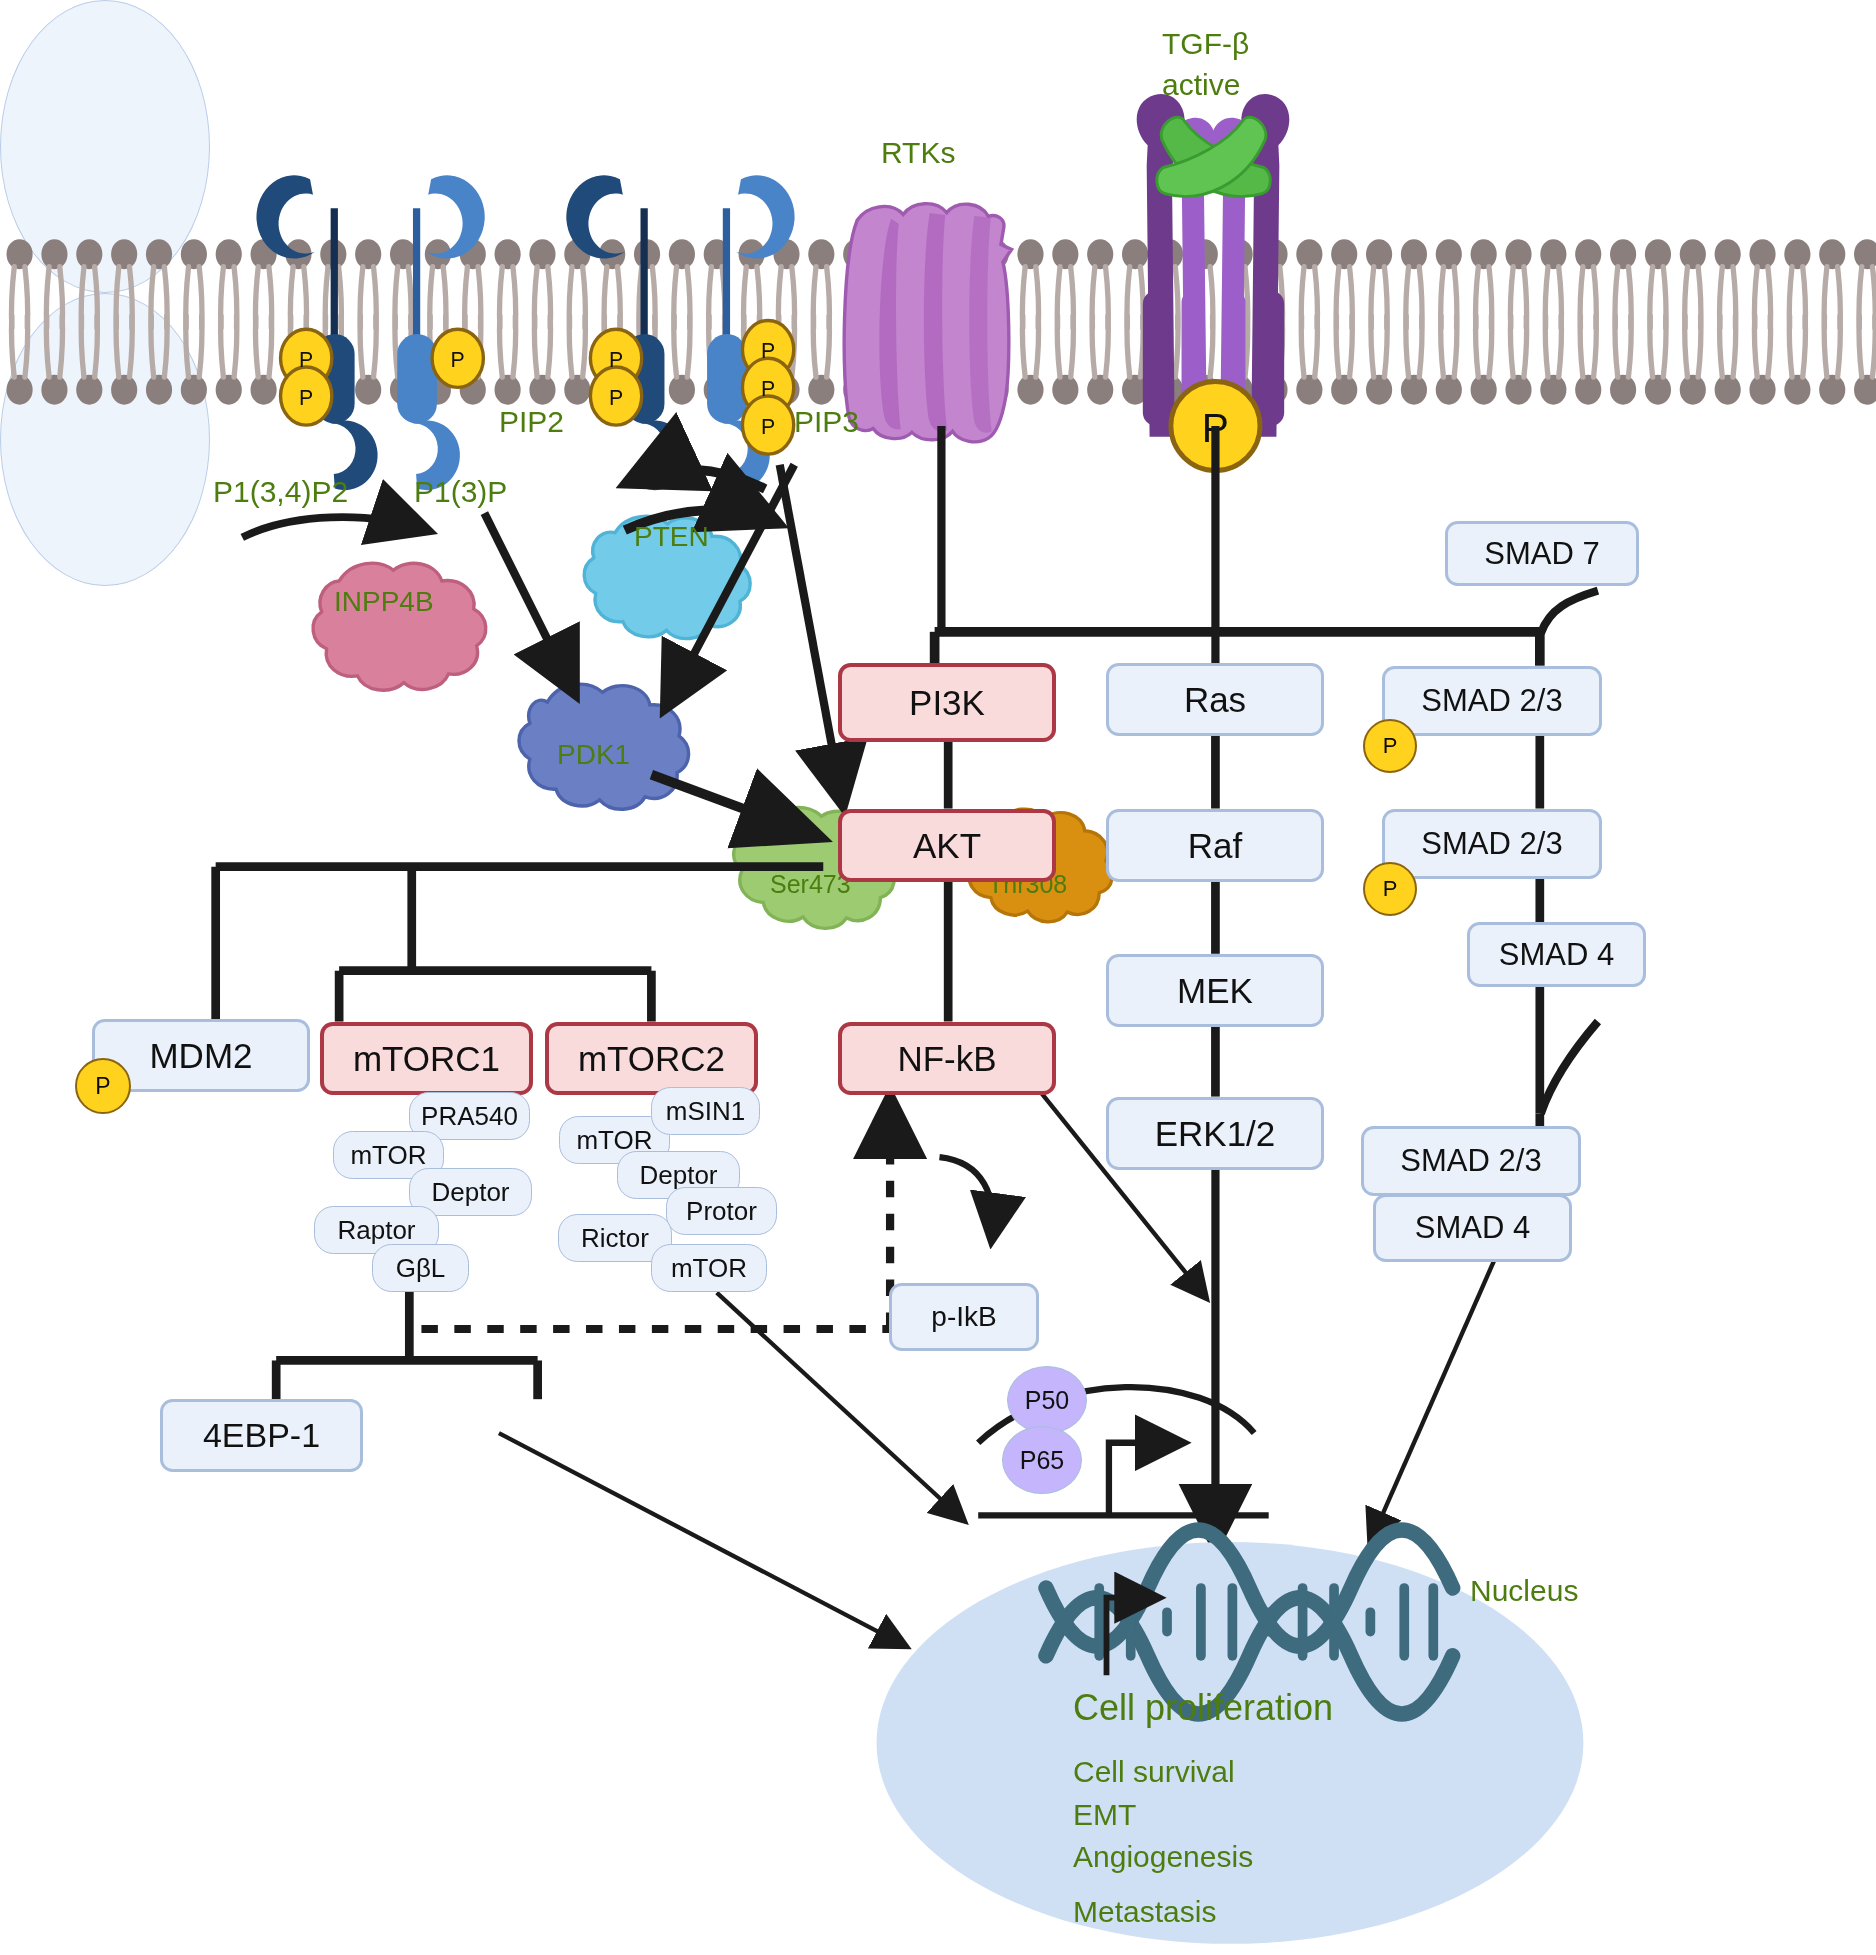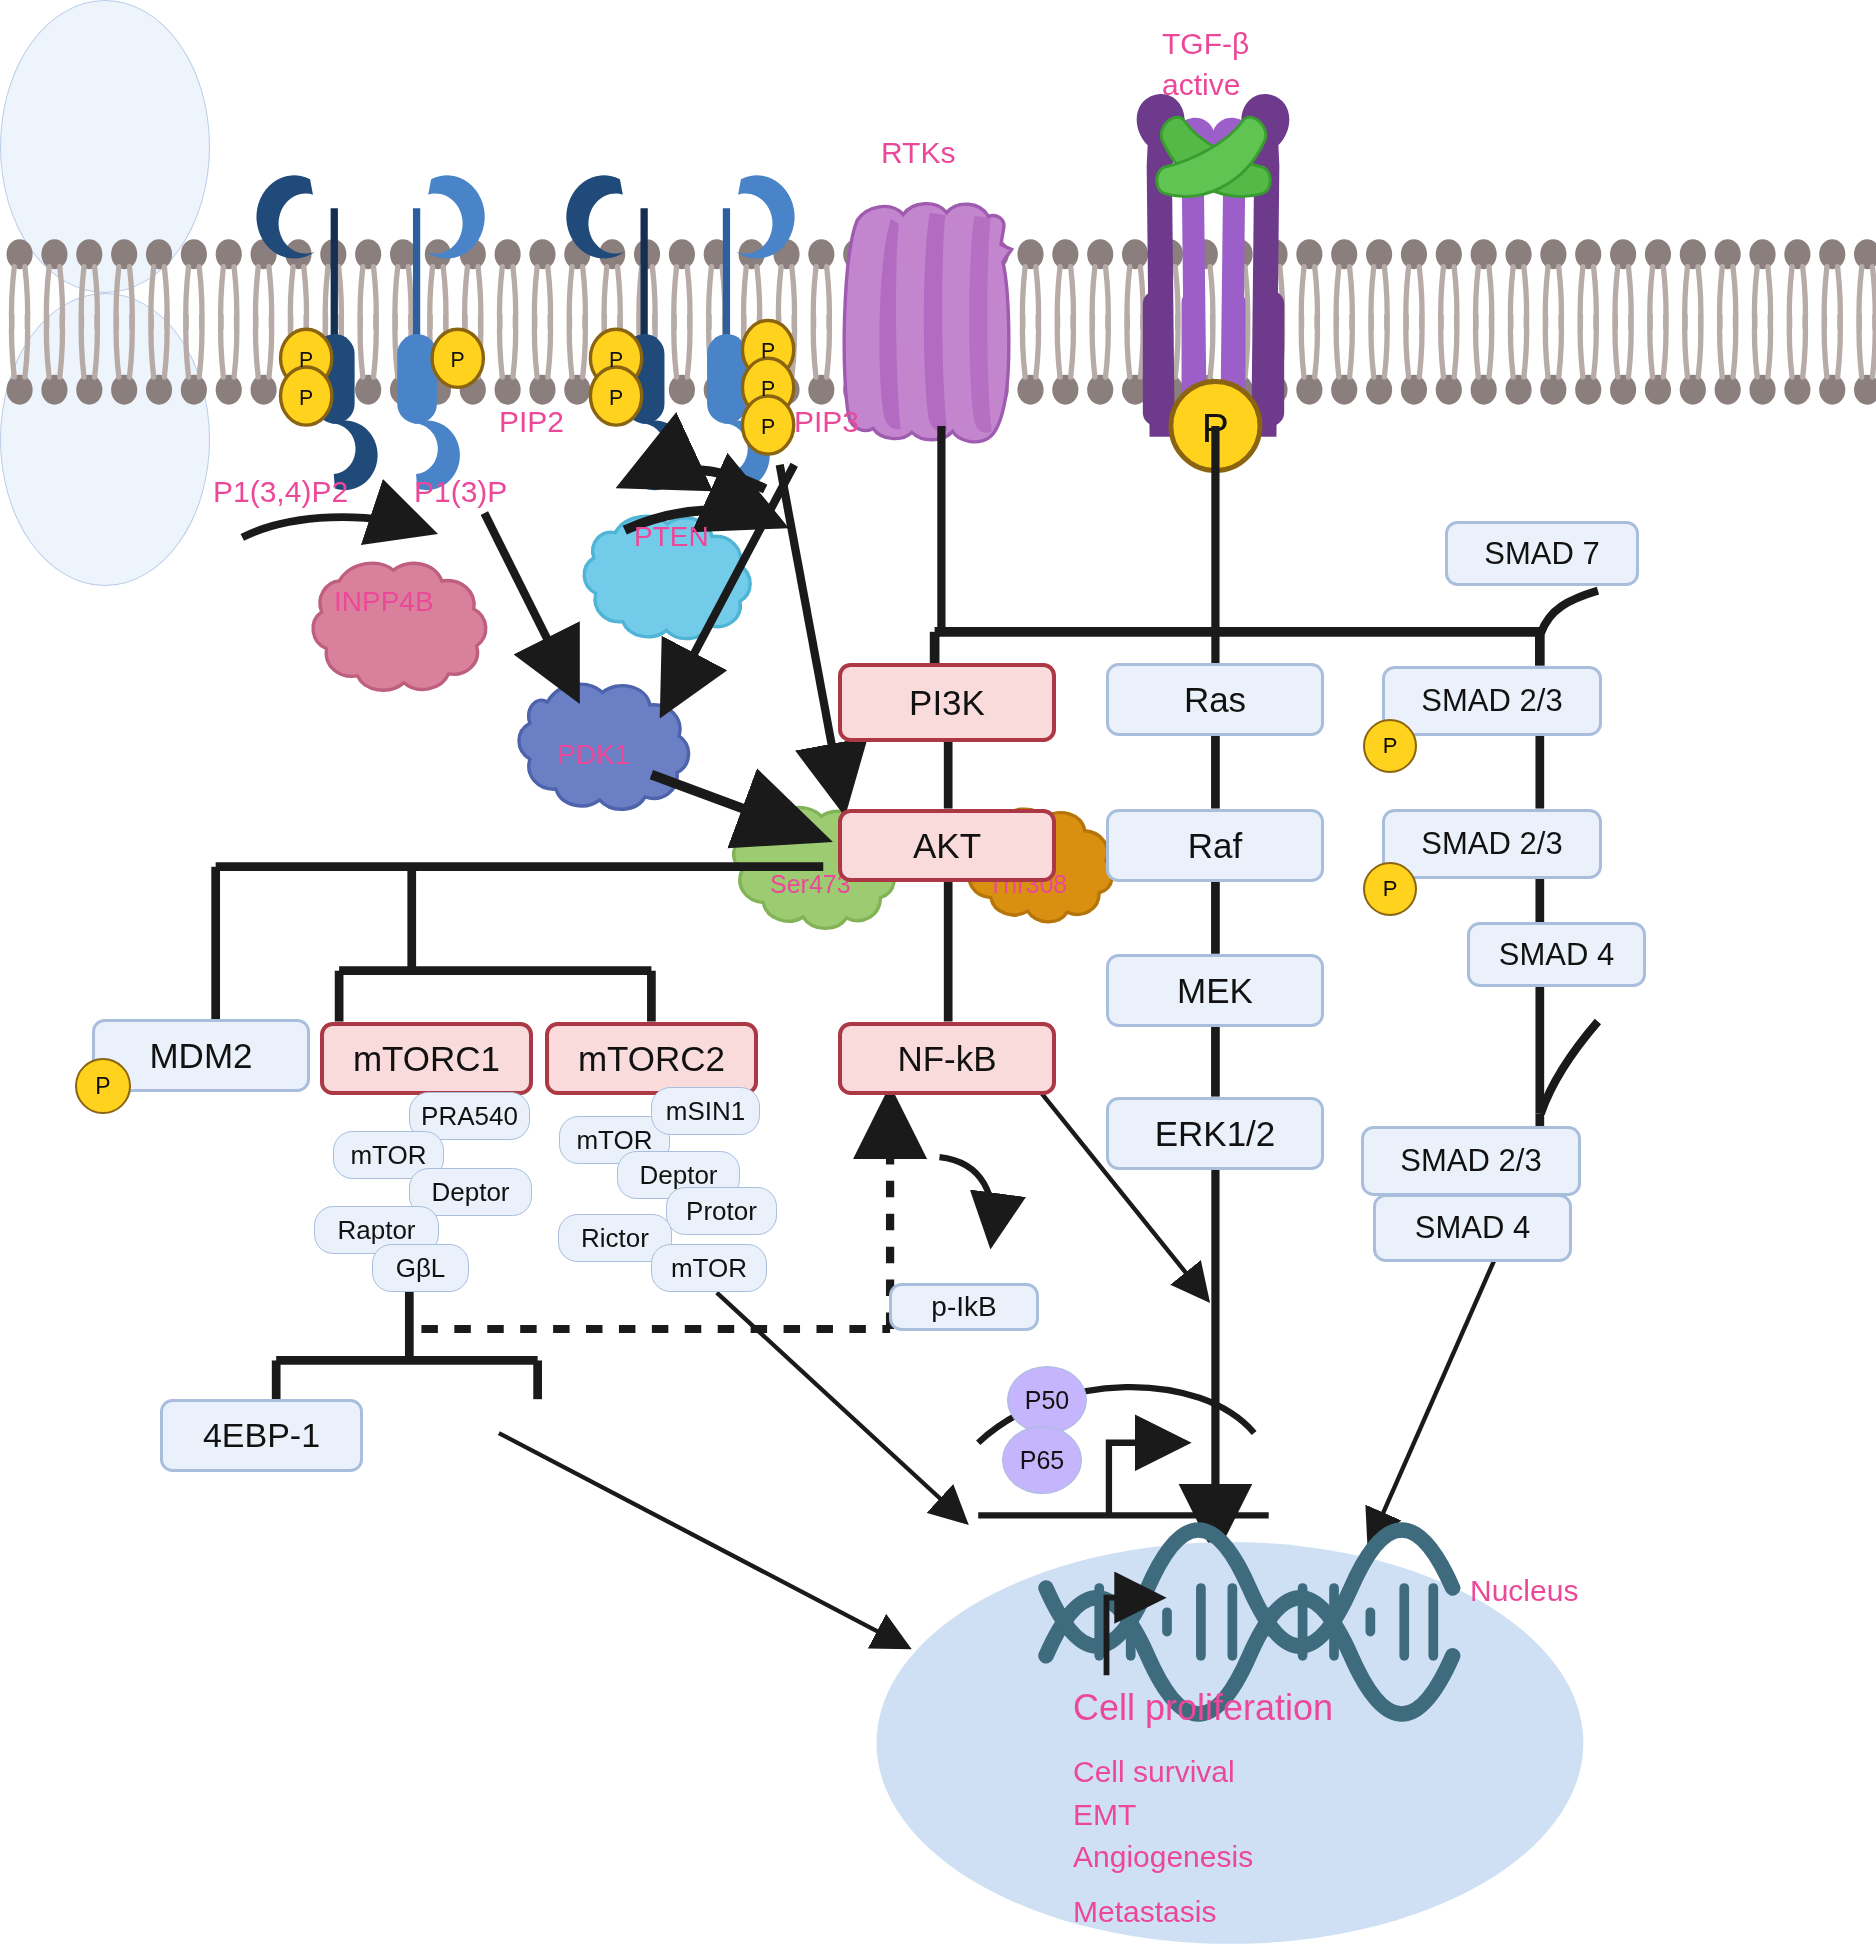--- a/index.html
+++ b/index.html
@@ -1,19 +1,19 @@
 <!DOCTYPE html>
 <html style="font-size:7.7px"><head>
 <meta charset="utf-8">
 <style>
   html,body{margin:0;padding:0;background:#ffffff;}
   body{font-family:"Liberation Sans","DejaVu Sans",sans-serif;}
   #stage{position:relative;width:1877px;height:1955px;background:#fff;overflow:hidden;}
   #svgroot{position:absolute;left:0;top:0;width:1877px;height:1955px;}
-  .lbl{position:absolute;color:#ec4899;white-space:nowrap;line-height:1;}
+  .lbl{position:absolute;color:#4d7c0f;white-space:nowrap;line-height:1;}
   .node{position:absolute;box-sizing:border-box;display:flex;align-items:center;
         justify-content:center;text-align:center;white-space:nowrap;}
   .blue{background:#eaf1fa;border:3.4px solid #a9bedd;border-radius:12.6px;color:#111;}
   .pink{background:#fadbdc;border:4.4px solid #ad3845;border-radius:12.6px;color:#111;}
   .sub{background:#eaf1fa;border:1.9px solid #a9bedd;border-radius:19.4px;color:#111;}
   .circ{background:#c4b5fd;border:1.9px solid #a9bedd;border-radius:50%;color:#111;}
   .pbadge{position:absolute;background:#ffd21e;border:2.9px solid #8a6410;border-radius:50%;
           display:flex;align-items:center;justify-content:center;color:#0d0d0d;}
 </style>
 </head>
@@ -402,21 +402,21 @@
   <div class="circ" style="left:549px;top:1063px;width:208px;height:291px;border-radius:50%;background:#eef4fc;border:1.5px solid #b9cce8;"></div>
   <div class="node sub" style="left:559px;top:1116px;width:111px;height:48px;font-size:26px;">mTOR</div>
   <div class="node sub" style="left:651px;top:1087px;width:109px;height:48px;font-size:26px;">mSIN1</div>
   <div class="node sub" style="left:617px;top:1151px;width:123px;height:48px;font-size:26px;">Deptor</div>
   <div class="node sub" style="left:666px;top:1187px;width:111px;height:48px;font-size:26px;">Protor</div>
   <div class="node sub" style="left:558px;top:1214px;width:114px;height:48px;font-size:26px;">Rictor</div>
   <div class="node sub" style="left:651px;top:1244px;width:116px;height:48px;font-size:26px;">mTOR</div>
 
   <div class="node blue" style="left:160px;top:1399px;width:203px;height:73px;font-size:34px;">4EBP-1</div>
 
-  <div class="node blue" style="left:889px;top:1283px;width:150px;height:48px;font-size:28px;">p-IkB</div>
+  <div class="node blue" style="left:889px;top:1283px;width:150px;height:68px;font-size:28px;">p-IkB</div>
 
   <div class="node circ" style="left:1007px;top:1366px;width:80px;height:68px;font-size:25px;">P50</div>
   <div class="node circ" style="left:1002px;top:1426px;width:80px;height:68px;font-size:25px;">P65</div>
 
   <div class="node blue" style="left:1106px;top:663px;width:218px;height:73px;font-size:35px;">Ras</div>
   <div class="node blue" style="left:1106px;top:809px;width:218px;height:73px;font-size:35px;">Raf</div>
   <div class="node blue" style="left:1106px;top:954px;width:218px;height:73px;font-size:35px;">MEK</div>
   <div class="node blue" style="left:1106px;top:1097px;width:218px;height:73px;font-size:35px;">ERK1/2</div>
 
   <div class="node blue" style="left:1445px;top:521px;width:194px;height:65px;font-size:31px;">SMAD 7</div>

